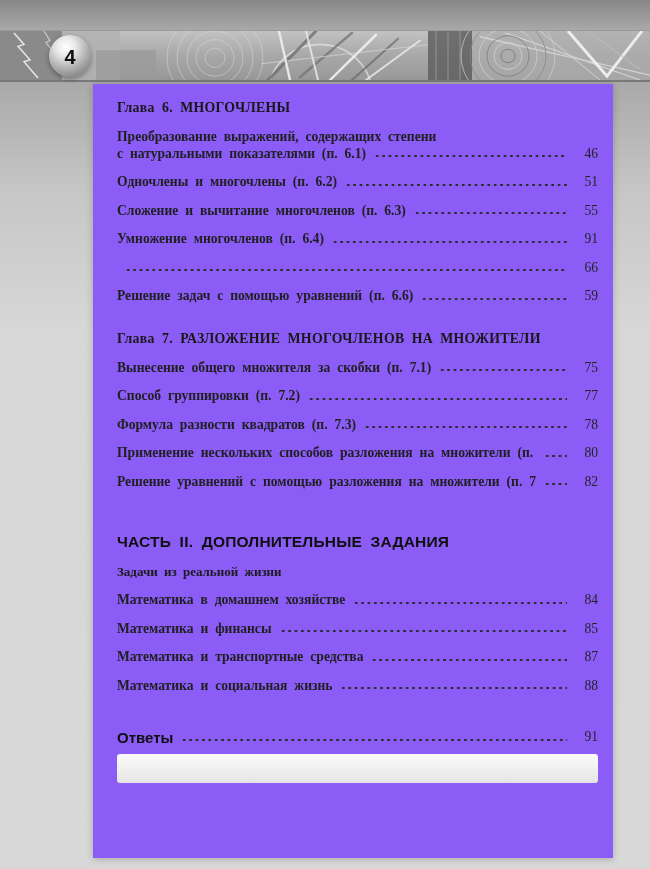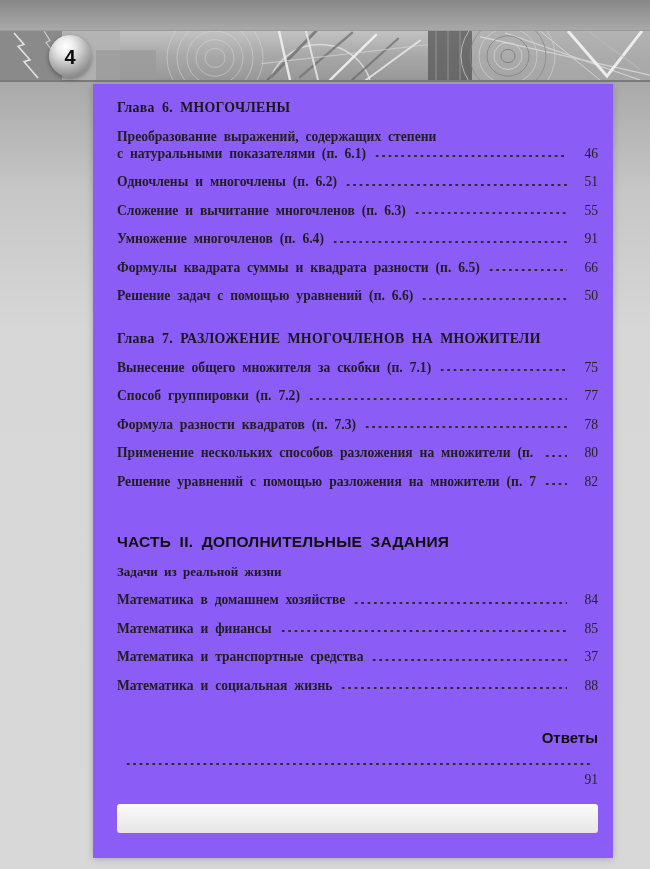--- a/index.html
+++ b/index.html
@@ -81,21 +81,21 @@
     background-image: radial-gradient(circle, #2d2d2d 1.05px, rgba(0,0,0,0) 1.35px);
     background-size: 6.4px 6.4px;
     background-repeat: repeat-x;
     background-position: left 0 bottom 2px;
   }
   .entry-page {
     flex: 0 0 26px; text-align: right;
     font-weight: 500; font-size: 13.6px; line-height: 17px; color: #242424;
   }
 
-  .answers-row { display: flex; align-items: flex-end; margin-top: 34px; flex-direction: column; }
+  .answers-row { display: flex; margin-top: 34px; }
   .answers-title {
     font-family: "Liberation Sans", sans-serif;
     font-weight: 800; font-size: 15px; line-height: 19px; color: #0f0f0f;
     white-space: nowrap;
   }
   .answers-row .dots { background-position: left 0 bottom 3px; }
 
   .bottom-band {
     margin-top: 7px; height: 29px; border-radius: 3px;
     background: linear-gradient(180deg, #fbfbfb, #efefef 55%, #e5e5e5);
@@ -196,31 +196,30 @@
 
     <div class="entry-main">
       <span class="entry-title">Умножение многочленов (п. 6.4)</span>
       <span class="dots"></span>
       <span class="entry-page">91</span>
     </div>
   </div>
         <div class="toc-entry">
 
     <div class="entry-main">
-      <span class="entry-title">Формулы квадрата суммы и квадрата разности (п. 6.5)</span>
       <span class="dots"></span>
       <span class="entry-page">66</span>
     </div>
   </div>
         <div class="toc-entry">
 
     <div class="entry-main">
       <span class="entry-title">Решение задач с помощью уравнений (п. 6.6)</span>
       <span class="dots"></span>
-      <span class="entry-page">50</span>
+      <span class="entry-page">59</span>
     </div>
   </div>
         <div class="chapter-heading">Глава 7. РАЗЛОЖЕНИЕ МНОГОЧЛЕНОВ НА МНОЖИТЕЛИ</div>
         <div class="toc-entry">
 
     <div class="entry-main">
       <span class="entry-title">Вынесение общего множителя за скобки (п. 7.1)</span>
       <span class="dots"></span>
       <span class="entry-page">75</span>
     </div>
@@ -273,21 +272,21 @@
       <span class="entry-title">Математика и финансы</span>
       <span class="dots"></span>
       <span class="entry-page">85</span>
     </div>
   </div>
         <div class="toc-entry">
 
     <div class="entry-main">
       <span class="entry-title">Математика и транспортные средства</span>
       <span class="dots"></span>
-      <span class="entry-page">37</span>
+      <span class="entry-page">87</span>
     </div>
   </div>
         <div class="toc-entry">
 
     <div class="entry-main">
       <span class="entry-title">Математика и социальная жизнь</span>
       <span class="dots"></span>
       <span class="entry-page">88</span>
     </div>
   </div>

